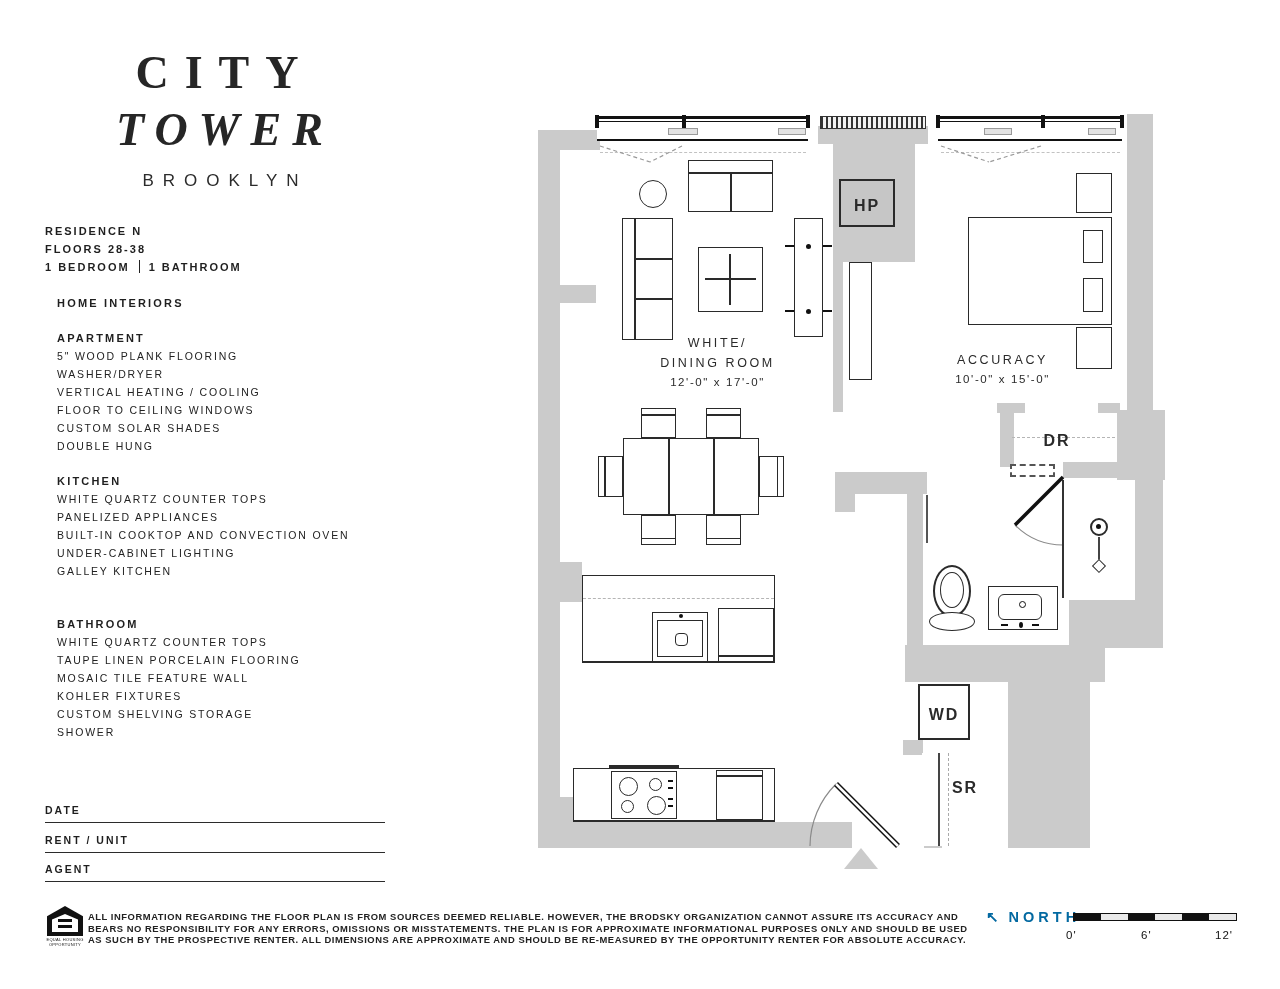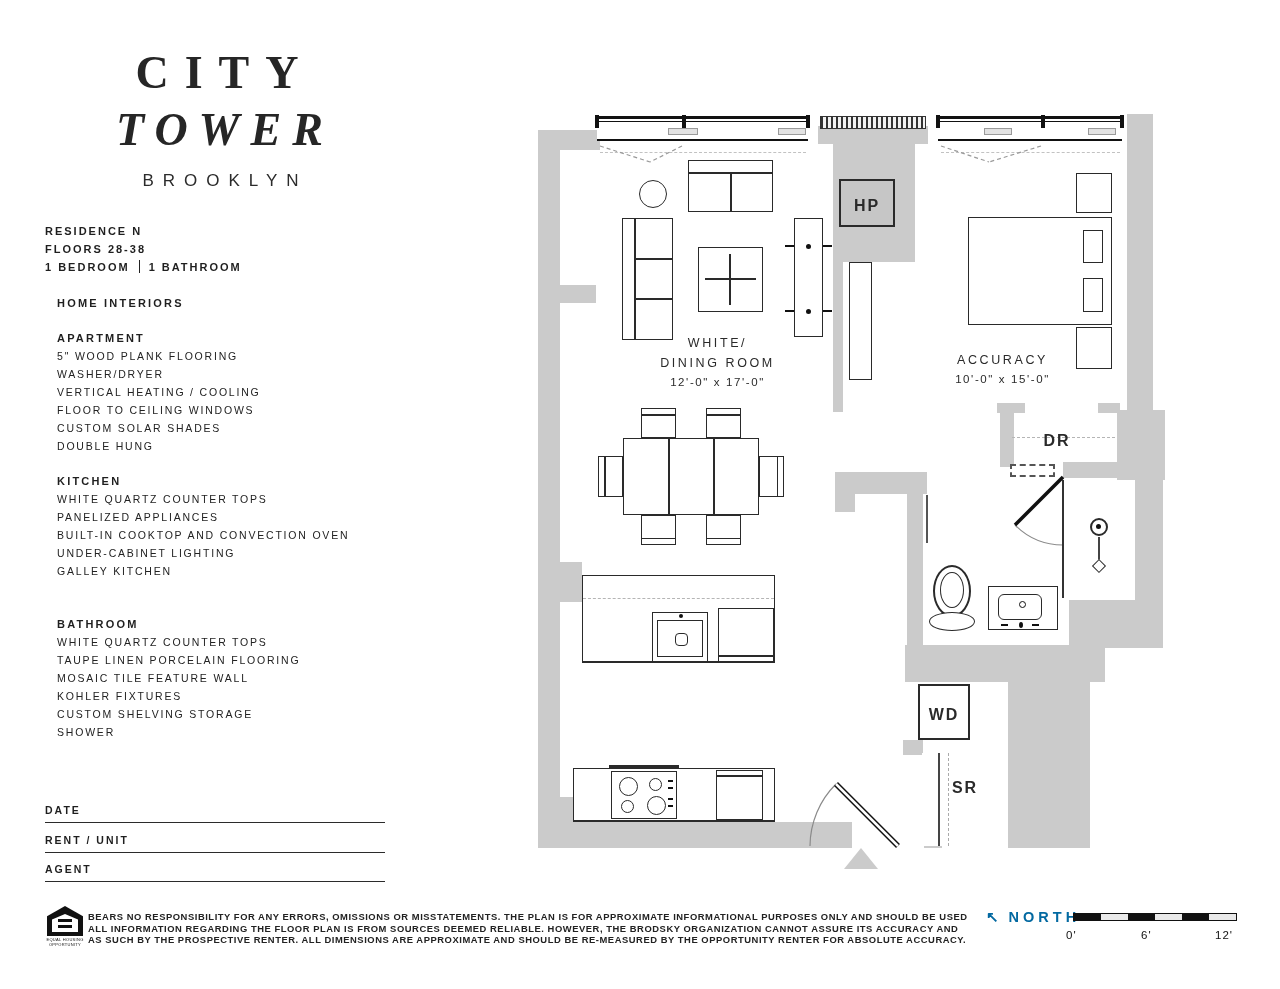--- a/index.html
+++ b/index.html
@@ -301,22 +301,22 @@
 <div class="eh">
   <div class="house">
     <div class="in"></div>
     <div class="bar" style="top:13px;"></div>
     <div class="bar" style="top:19px;"></div>
   </div>
   <div class="micro">EQUAL HOUSING OPPORTUNITY</div>
 </div>
 
 <div class="disc">
+  <div>ALL INFORMATION REGARDING THE FLOOR PLAN IS FROM SOURCES DEEMED RELIABLE. HOWEVER, THE BRODSKY ORGANIZATION CANNOT ASSURE ITS ACCURACY AND</div>
   <div>BEARS NO RESPONSIBILITY FOR ANY ERRORS, OMISSIONS OR MISSTATEMENTS. THE PLAN IS FOR APPROXIMATE INFORMATIONAL PURPOSES ONLY AND SHOULD BE USED</div>
-  <div>ALL INFORMATION REGARDING THE FLOOR PLAN IS FROM SOURCES DEEMED RELIABLE. HOWEVER, THE BRODSKY ORGANIZATION CANNOT ASSURE ITS ACCURACY AND</div>
   <div>AS SUCH BY THE PROSPECTIVE RENTER. ALL DIMENSIONS ARE APPROXIMATE AND SHOULD BE RE-MEASURED BY THE OPPORTUNITY RENTER FOR ABSOLUTE ACCURACY.</div>
 </div>
 
 <div class="north"><span class="arr">↖</span> <span>NORTH</span></div>
 
 <div class="scalebar">
   <div class="sb-b"></div>
   <div class="sb-w"></div>
   <div class="sb-b"></div>
   <div class="sb-w"></div>

